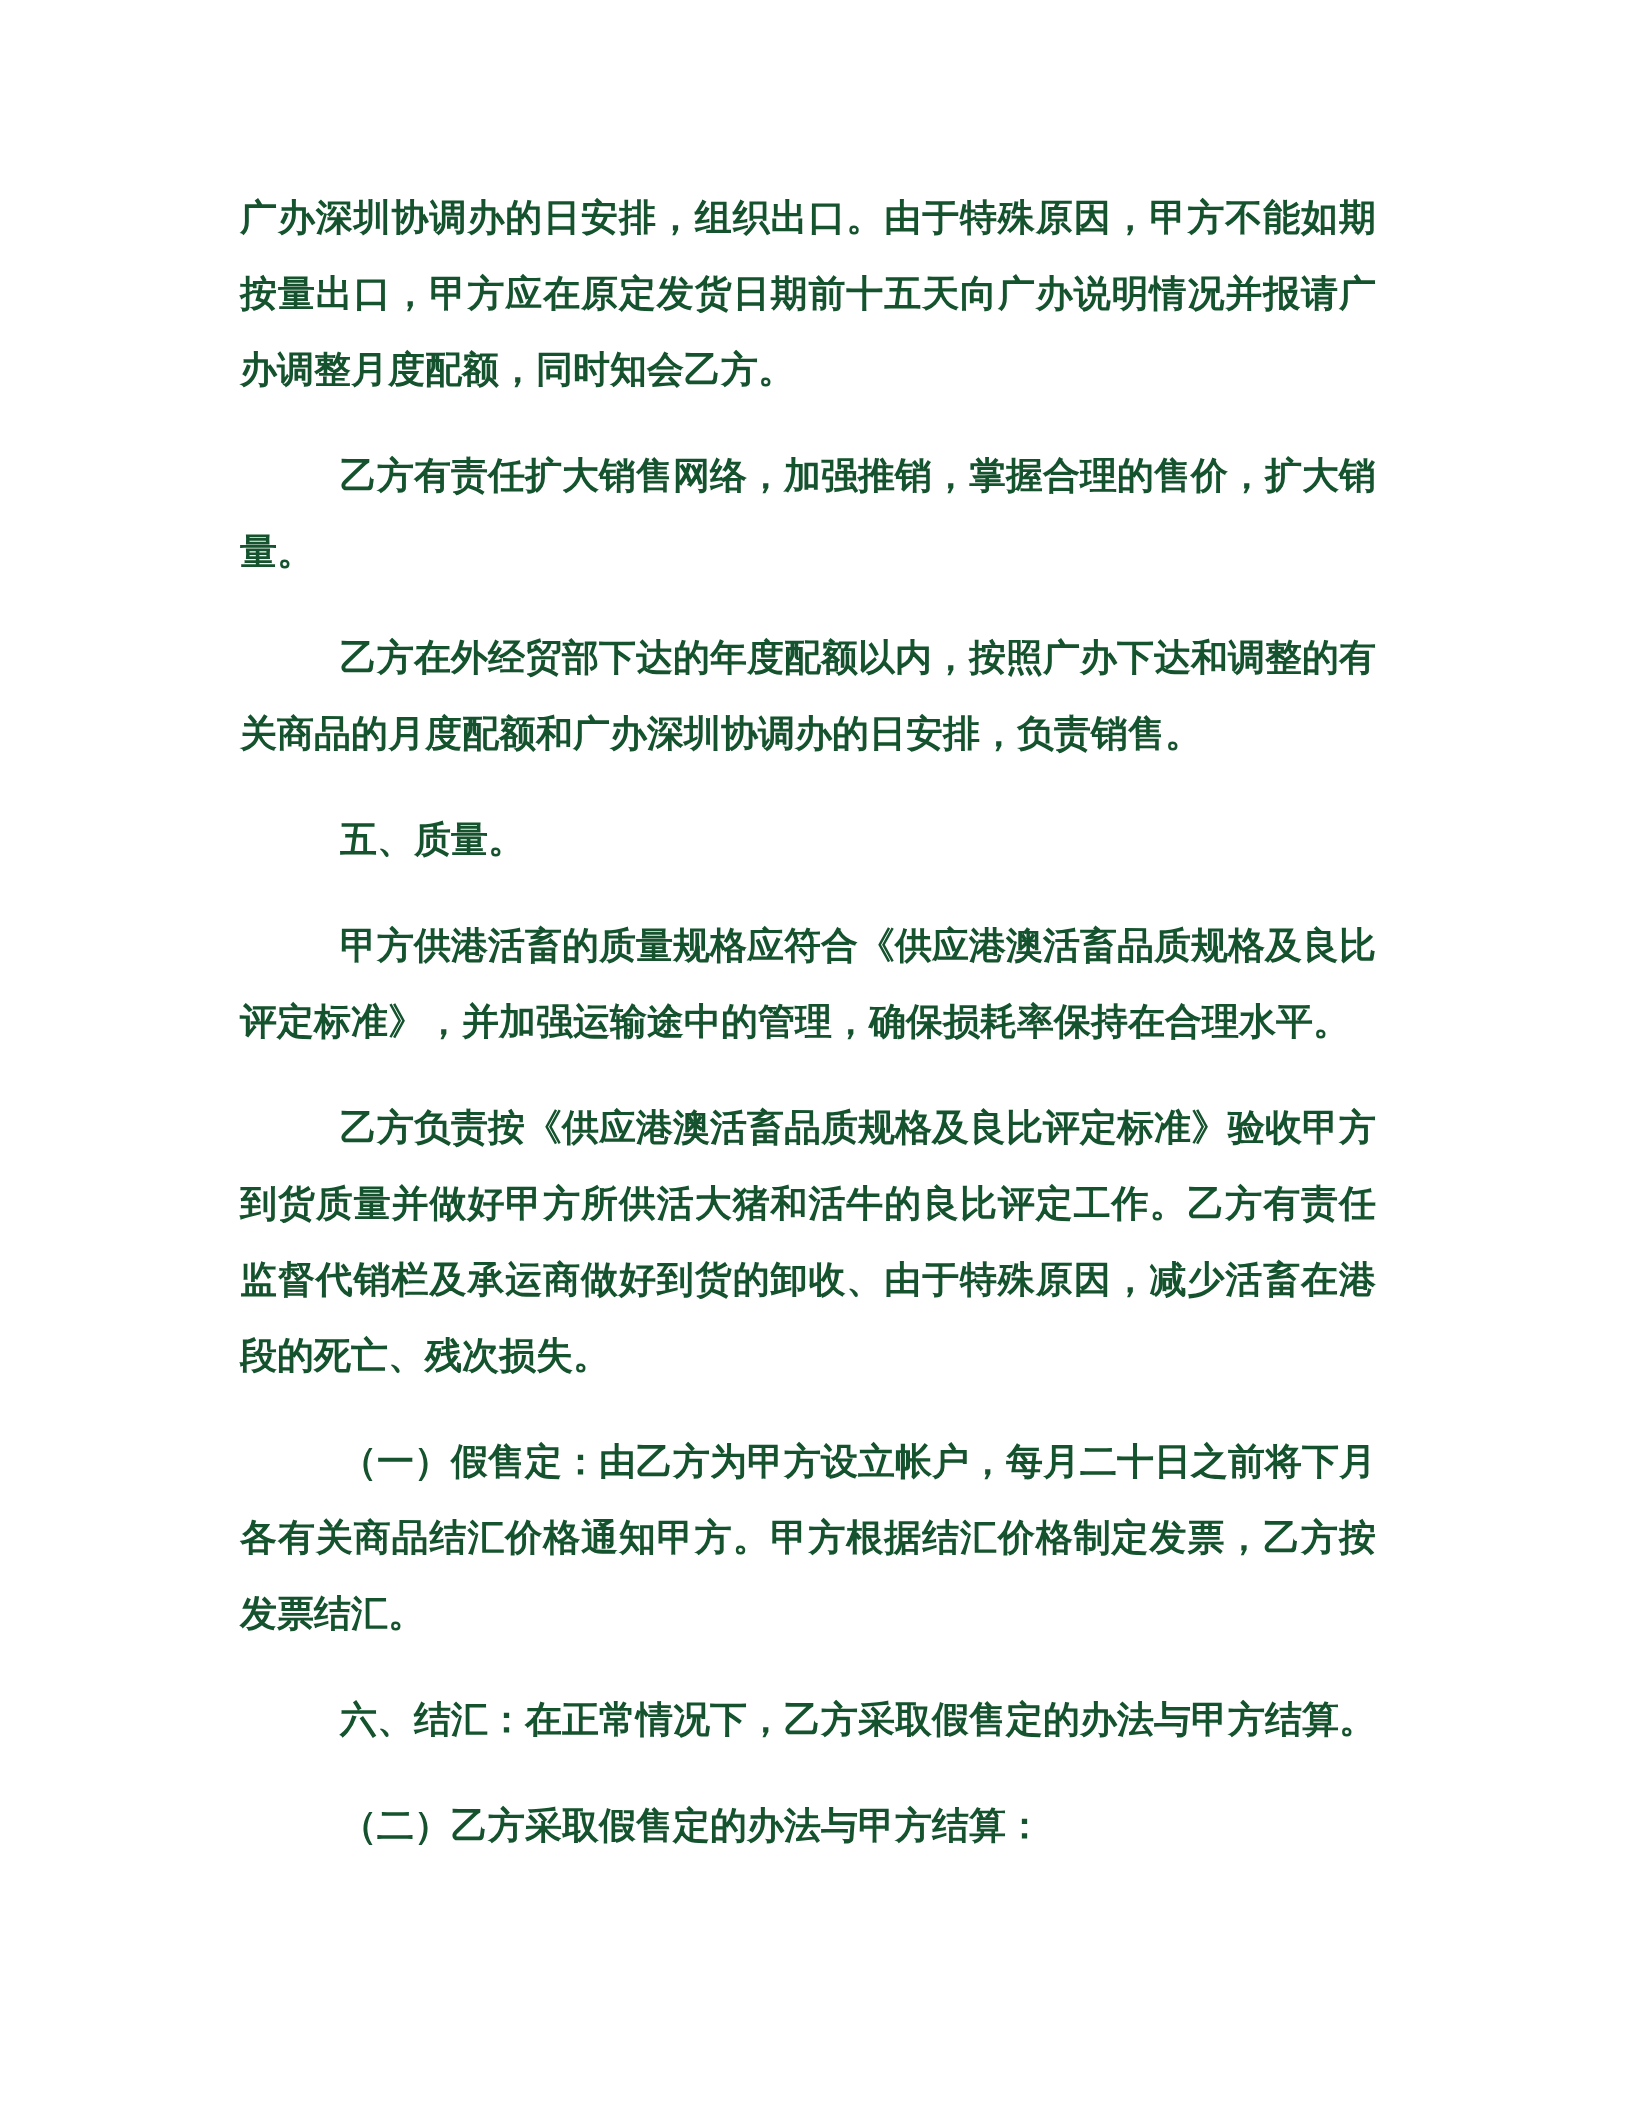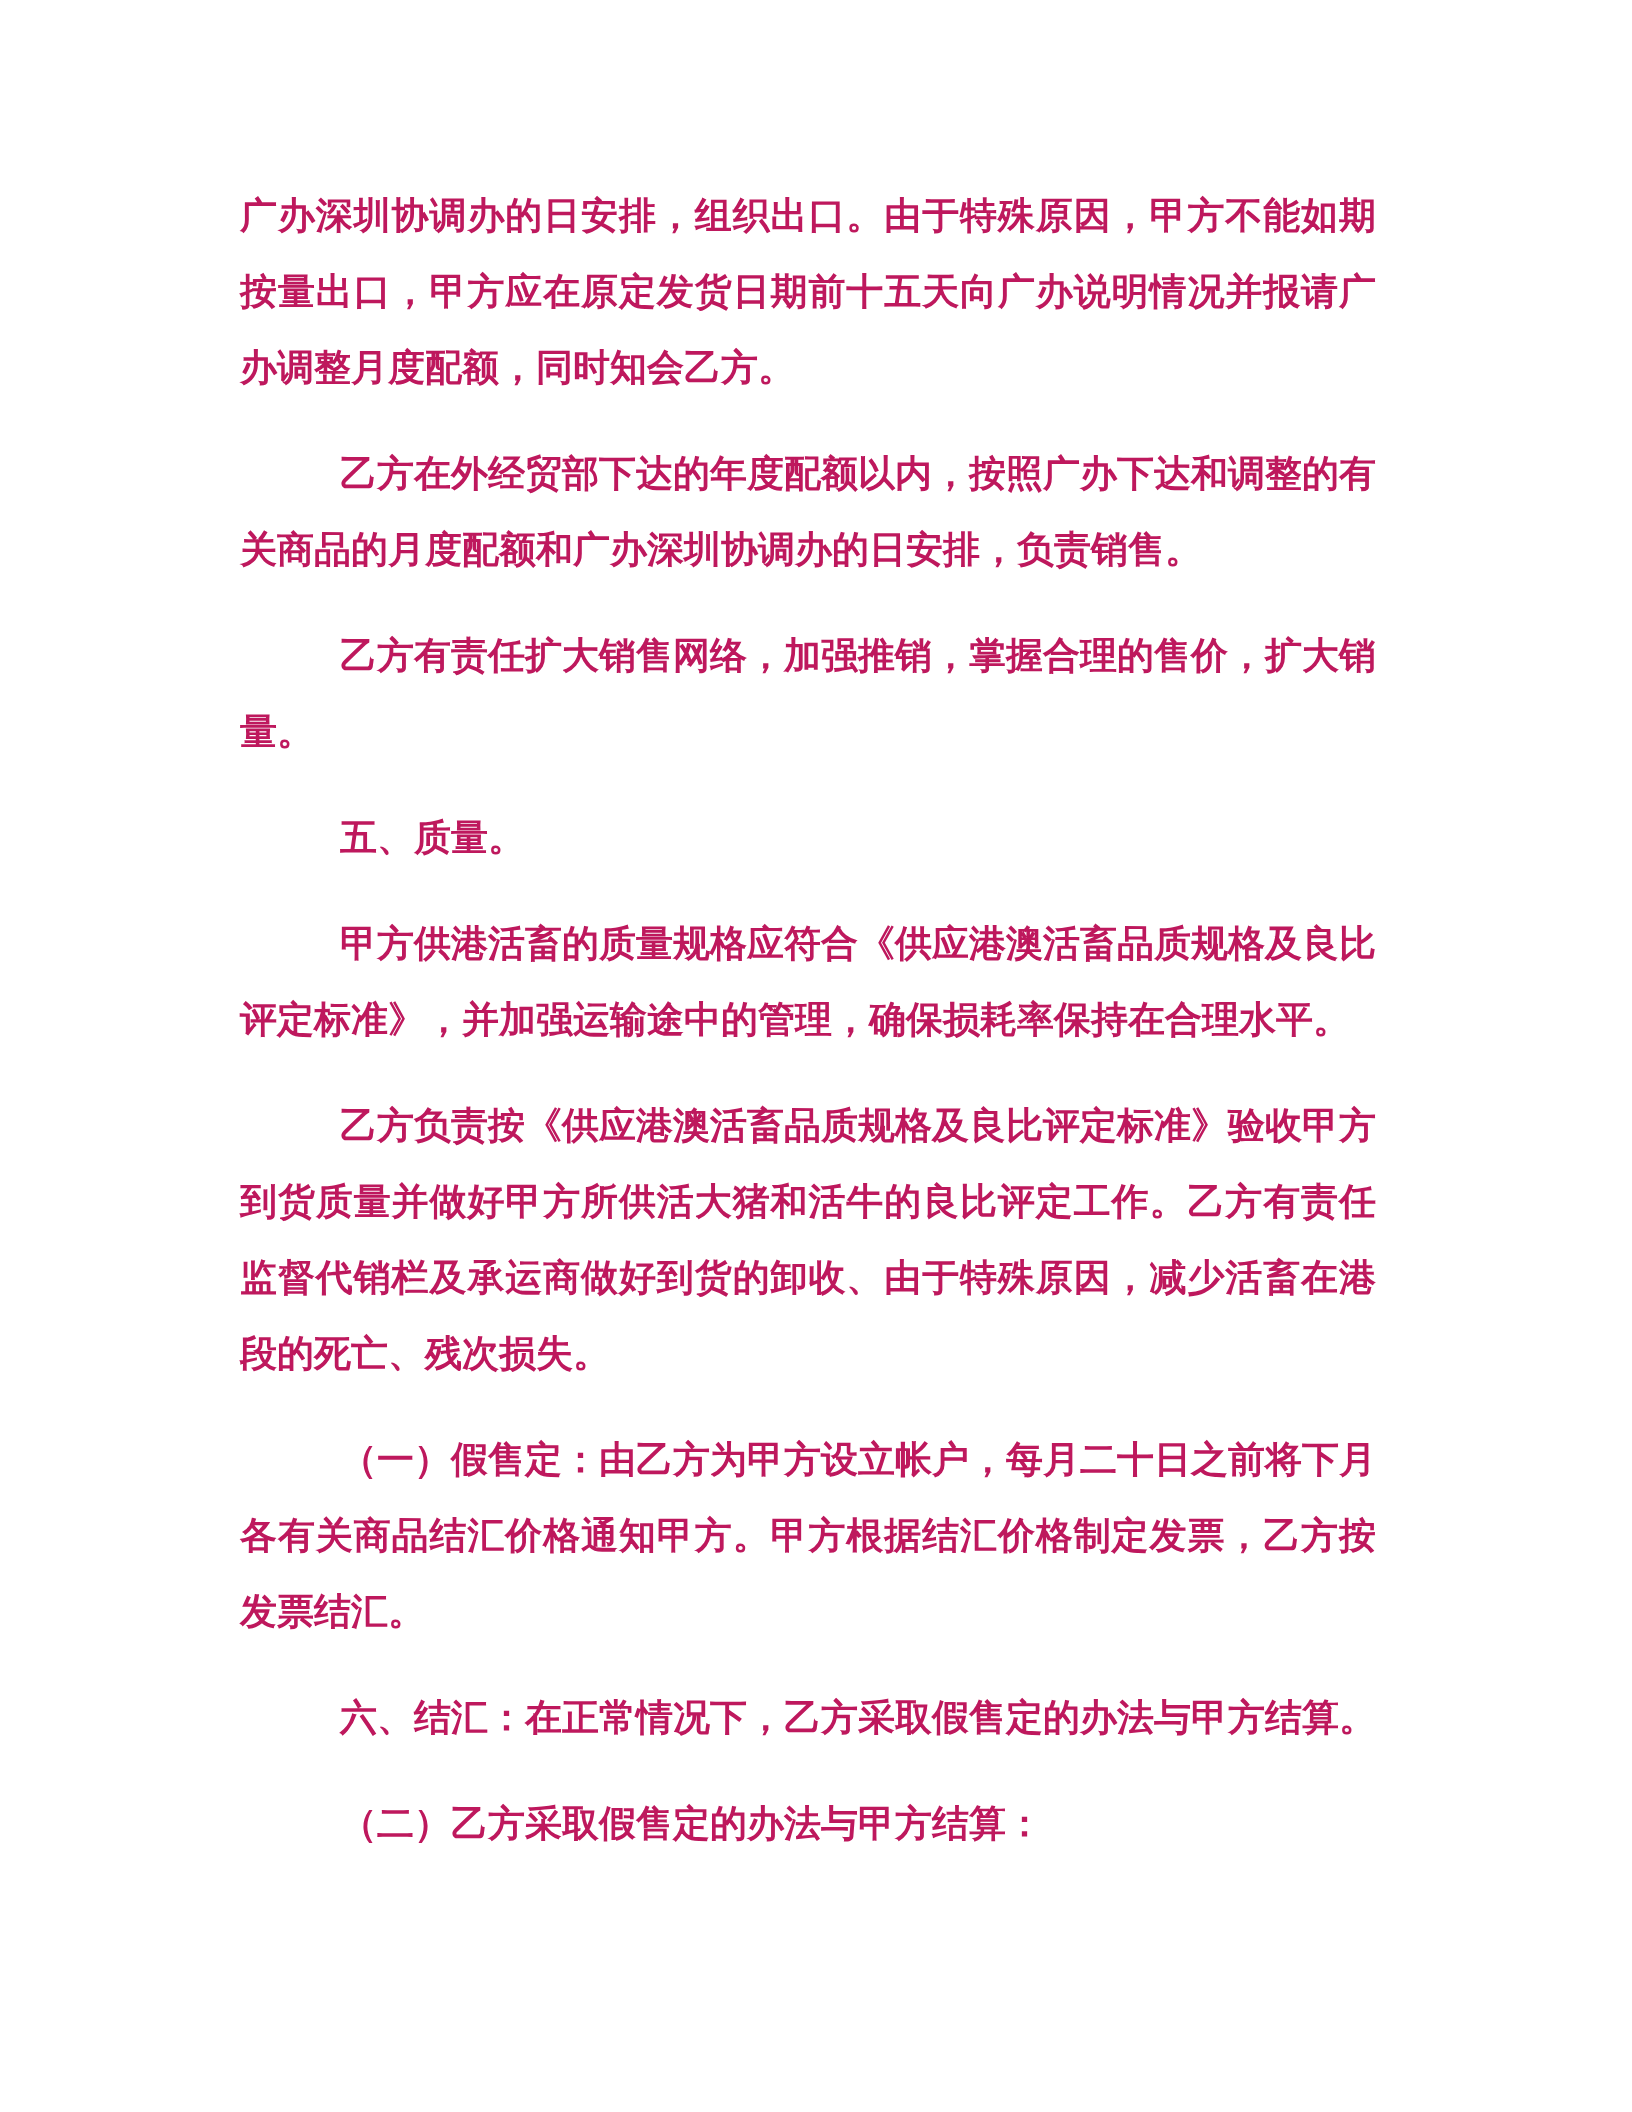--- a/index.html
+++ b/index.html
@@ -40,24 +40,24 @@
     text-indent: 100px;
   }
   .para:last-child {
     margin-bottom: 0;
   }
 </style>
 </head>
 <body>
 
 <div class="page" style="background: rgb(255, 255, 255);">
-  <div class="doc" id="doc" style="color: #be185d; font-family: Liberation Mono, monospace;">
+  <div class="doc" id="doc" style="color: #14532d;">
       <p class="para">广办深圳协调办的日安排，组织出口。由于特殊原因，甲方不能如期按量出口，甲方应在原定发货日期前十五天向广办说明情况并报请广办调整月度配额，同时知会乙方。</p>
+      <p class="para indent">乙方有责任扩大销售网络，加强推销，掌握合理的售价，扩大销量。</p>
       <p class="para indent">乙方在外经贸部下达的年度配额以内，按照广办下达和调整的有关商品的月度配额和广办深圳协调办的日安排，负责销售。</p>
-      <p class="para indent">乙方有责任扩大销售网络，加强推销，掌握合理的售价，扩大销量。</p>
       <p class="para indent">五、质量。</p>
       <p class="para indent">甲方供港活畜的质量规格应符合《供应港澳活畜品质规格及良比评定标准》，并加强运输途中的管理，确保损耗率保持在合理水平。</p>
       <p class="para indent">乙方负责按《供应港澳活畜品质规格及良比评定标准》验收甲方到货质量并做好甲方所供活大猪和活牛的良比评定工作。乙方有责任监督代销栏及承运商做好到货的卸收、由于特殊原因，减少活畜在港段的死亡、残次损失。</p>
       <p class="para indent">（一）假售定：由乙方为甲方设立帐户，每月二十日之前将下月各有关商品结汇价格通知甲方。甲方根据结汇价格制定发票，乙方按发票结汇。</p>
       <p class="para indent">六、结汇：在正常情况下，乙方采取假售定的办法与甲方结算。</p>
       <p class="para indent">（二）乙方采取假售定的办法与甲方结算：</p>
     </div>
 </div>
 
 </body></html>

